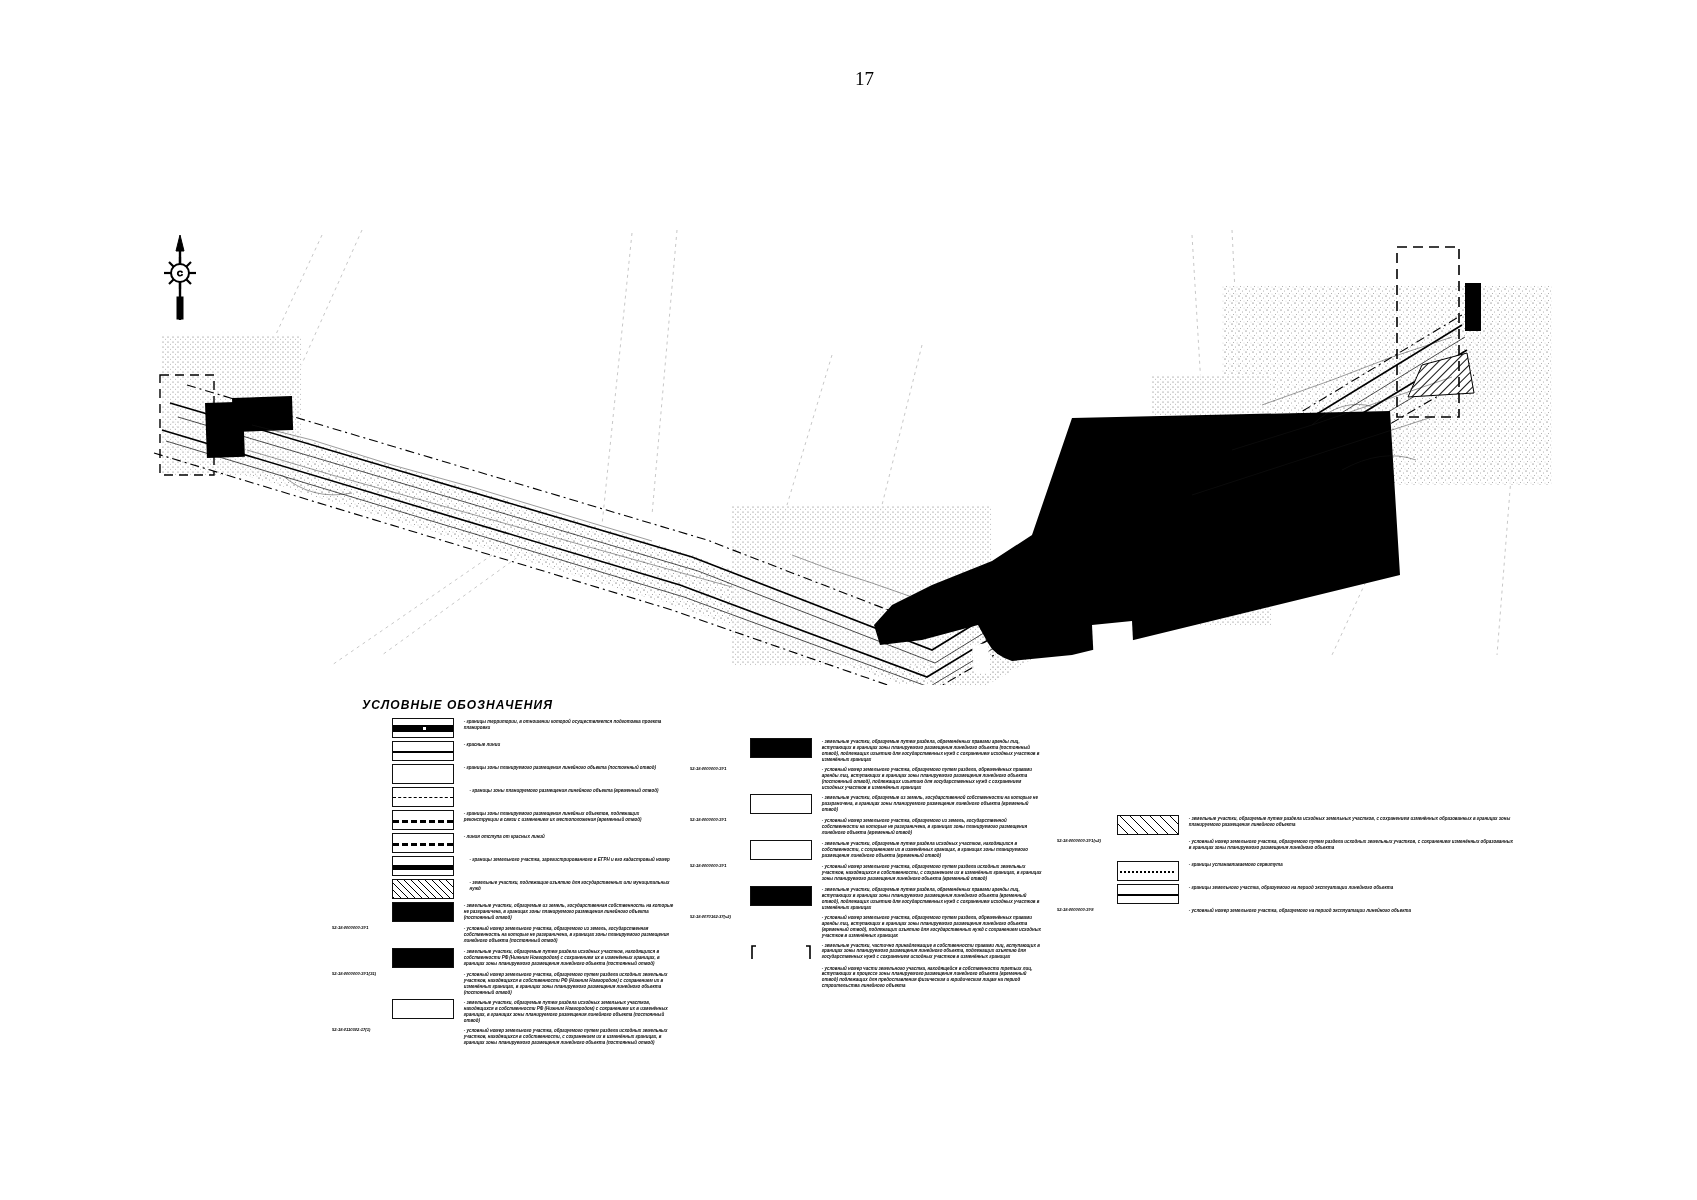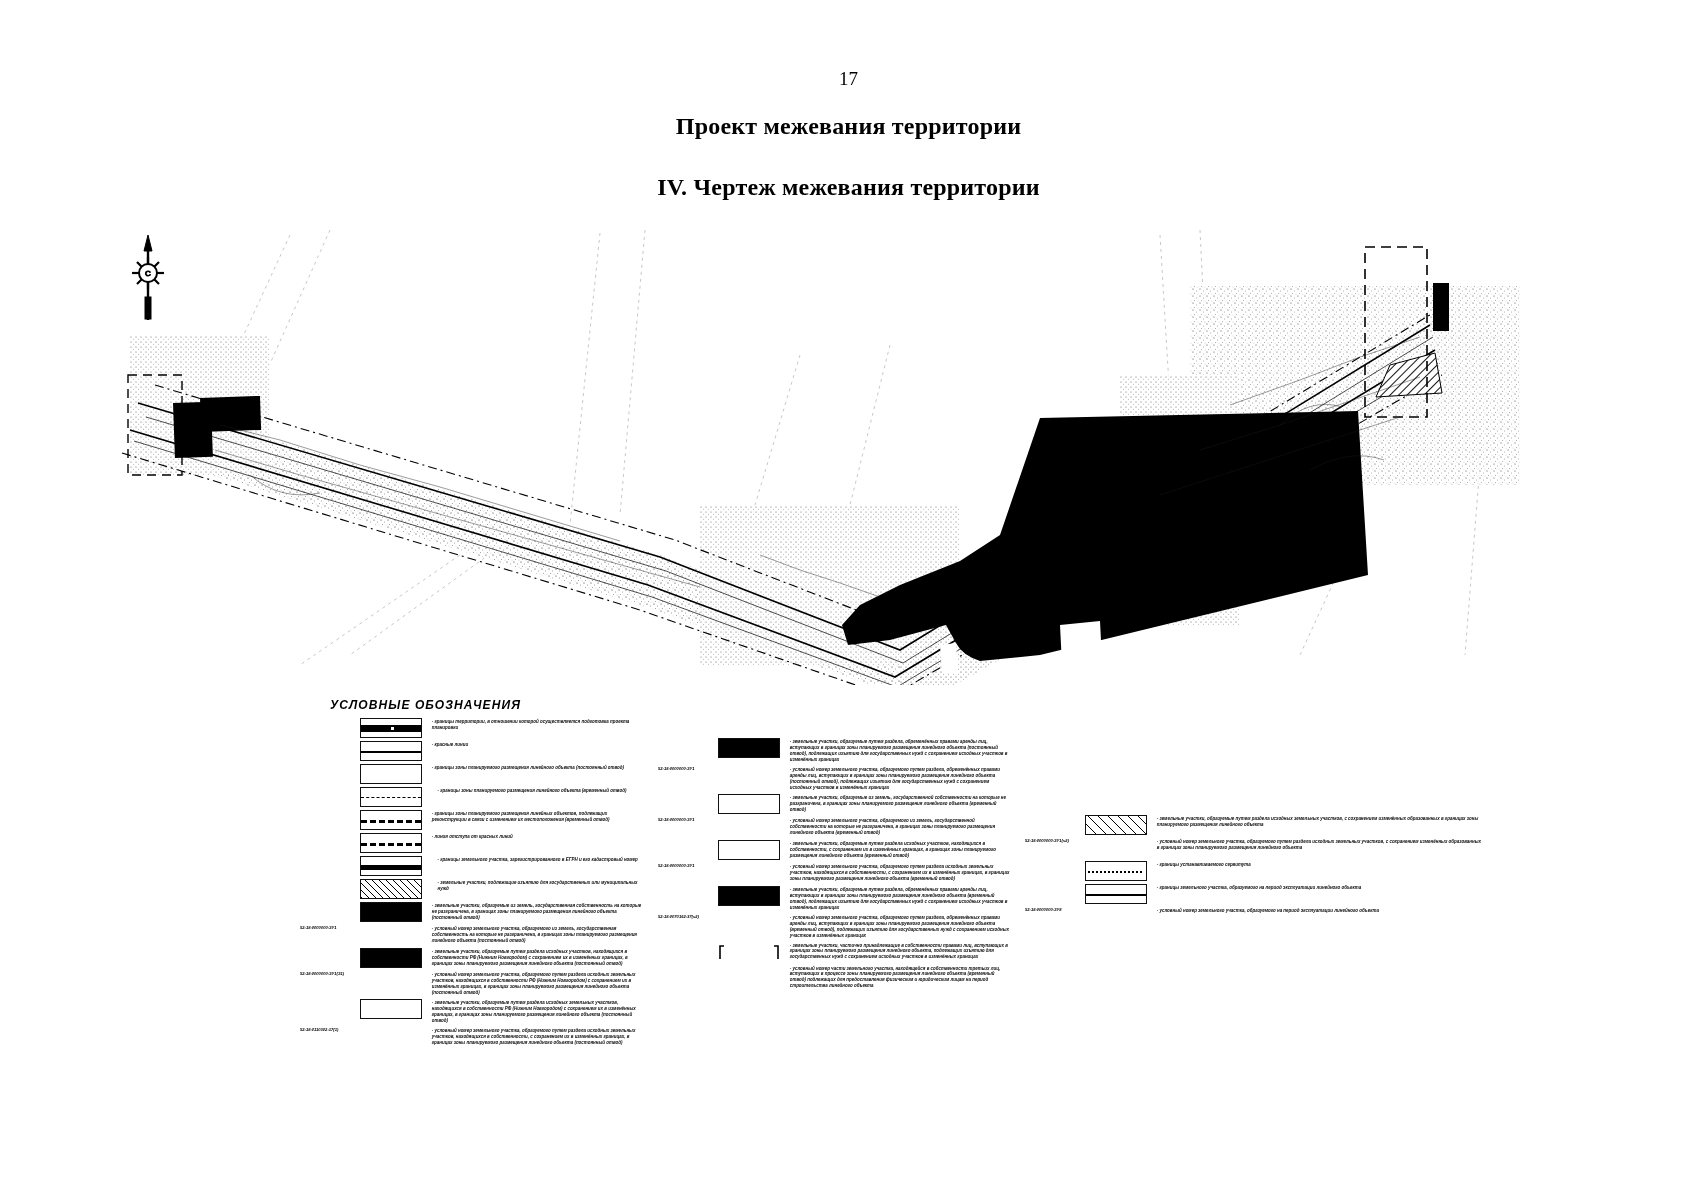--- a/index.html
+++ b/index.html
@@ -1,21 +1,21 @@
 <!DOCTYPE html>
 <html><head>
 <meta charset="utf-8">
 <title>Проект межевания территории</title>
 <style>
   html,body{margin:0;padding:0;background:#ffffff;}
   body{
     width:1697px;height:1200px;position:relative;overflow:hidden;
     font-family:"Liberation Serif",serif;color:#000;
   }
-  .page{position:absolute;inset:0;background:#fff;}
+  .page{position:absolute;inset:0;background:#fff;margin-left:32px;}
 
   
   .page-number{
     position:absolute;top:68px;left:0;width:100%;
     text-align:center;font-size:19px;font-family:"Liberation Serif",serif;
   }
   .doc-title{
     position:absolute;top:113px;left:0;width:100%;
     text-align:center;font-size:24px;font-weight:bold;letter-spacing:.2px;
   }
@@ -90,22 +90,20 @@
     background-image:repeating-linear-gradient(90deg,#000 0 2px,transparent 2px 4px);
   }
   .sw-midline{position:absolute;left:0;right:0;top:9px;height:1.5px;background:#000;}
 </style>
 </head>
 <body>
 
 <div class="page">
 
   <div class="page-number">17</div>
-  <div class="doc-title">Проект межевания территории</div>
-  <div class="doc-subtitle">IV. Чертеж межевания территории</div>
 
   <div class="map-area">
     <svg class="map-svg" viewBox="0 0 1500 460" preserveAspectRatio="none">
       <defs>
         <pattern id="noiseA" width="7" height="7" patternUnits="userSpaceOnUse">
           <rect width="7" height="7" fill="#fff"></rect>
           <circle cx="1" cy="1" r="0.55" fill="#2b2b2b"></circle>
           <circle cx="4.5" cy="3" r="0.45" fill="#444"></circle>
           <circle cx="2.5" cy="5.5" r="0.4" fill="#333"></circle>
           <circle cx="6" cy="6" r="0.35" fill="#555"></circle>

